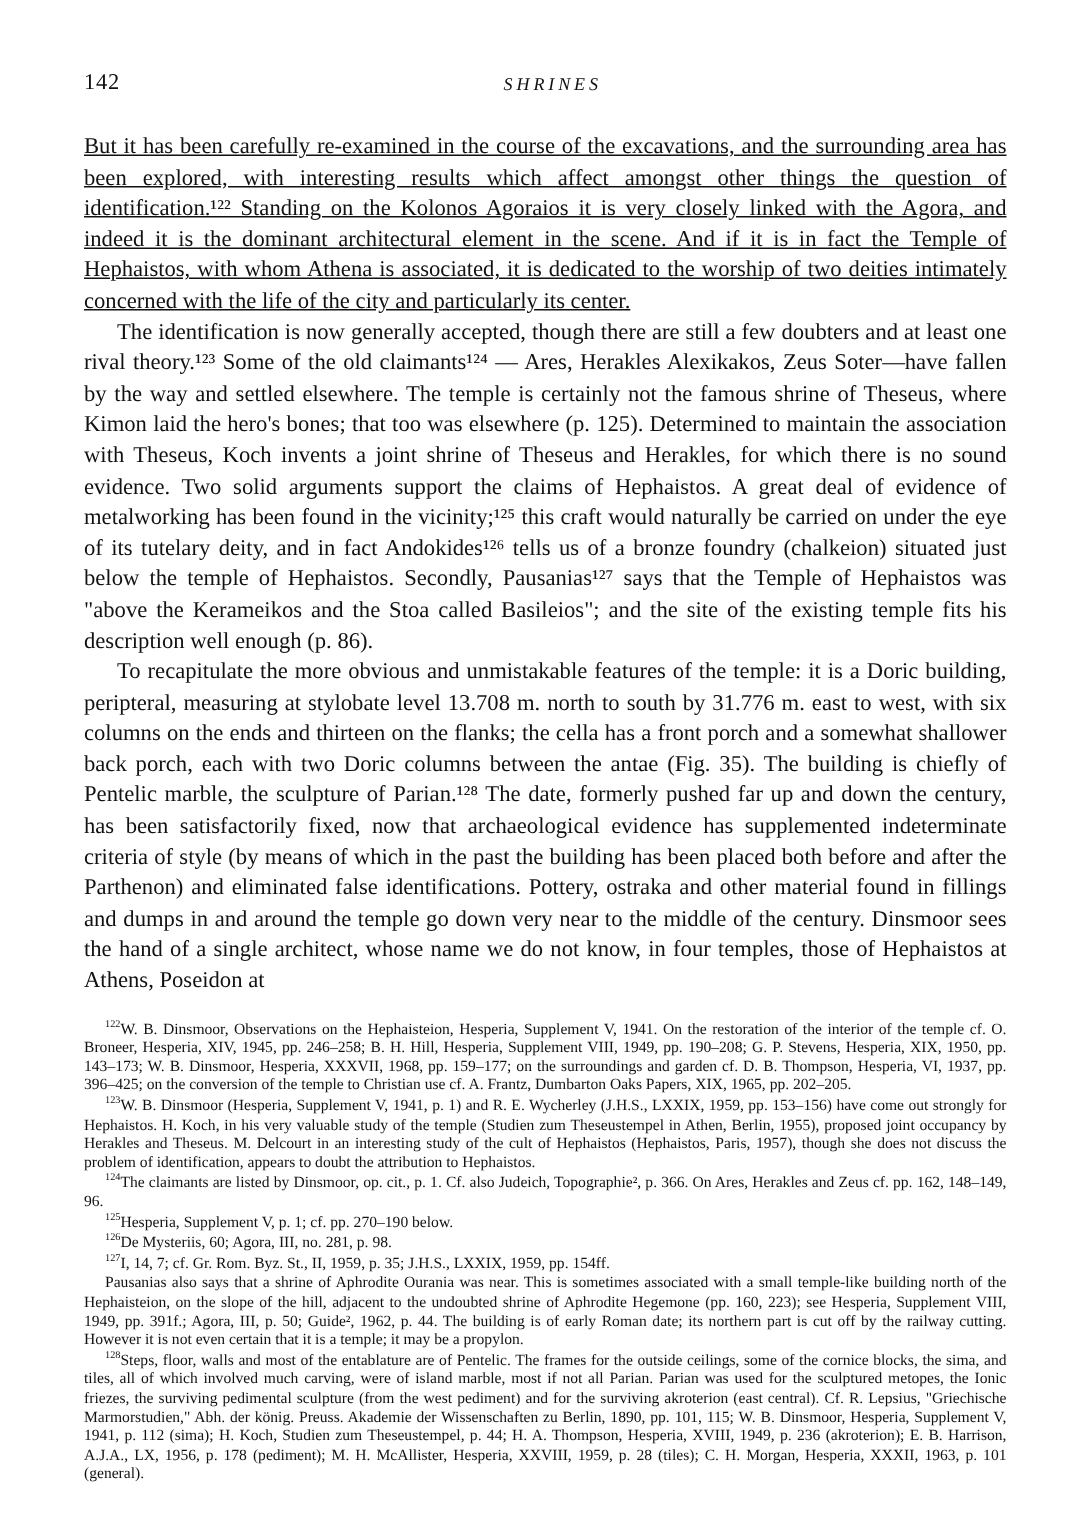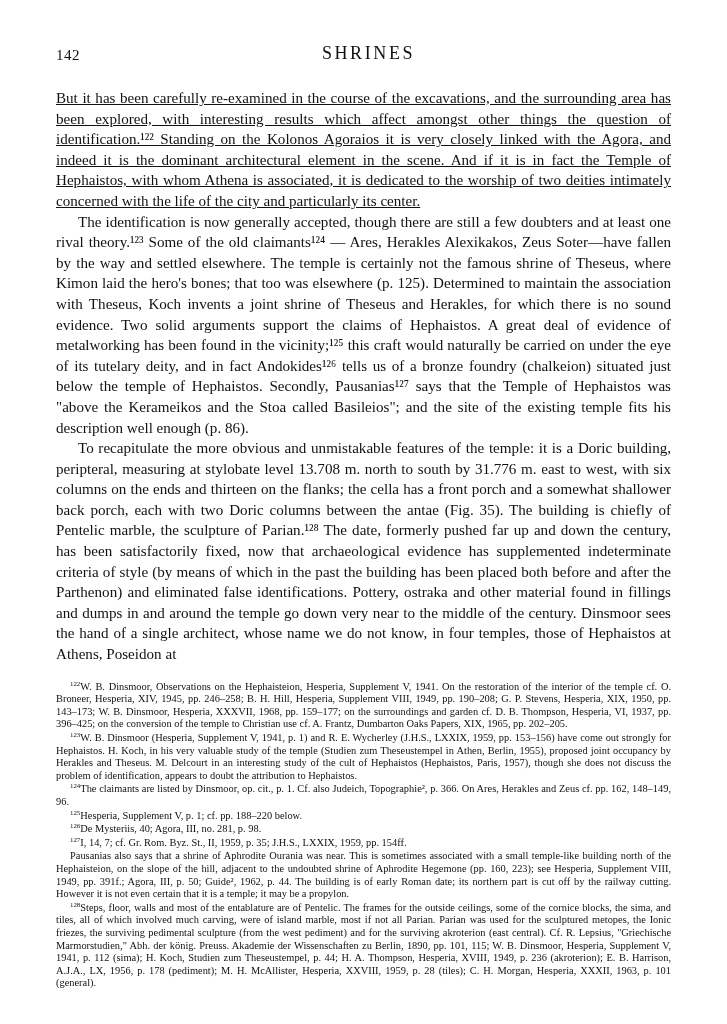--- a/index.html
+++ b/index.html
@@ -30,23 +30,24 @@
   }
   .folio {
     font-size: 15px;
     letter-spacing: 0.5px;
     width: 90px;
     text-align: left;
   }
   .running-head {
     flex: 1;
     text-align: center;
-    font-size: 18px;
+    font-size: 12px;
     letter-spacing: 2.6px;
     padding-right: 80px;
+    font-style: italic;
   }
   .body-text p {
     margin: 0;
     font-size: 15.1px;
     line-height: 20.6px;
     text-align: justify;
     text-indent: 22px;
     hyphens: auto;
   }
   .body-text p.first {
@@ -90,20 +91,20 @@
     <p class="first">But it has been carefully re-examined in the course of the excavations, and the surrounding area has been explored, with interesting results which affect amongst other things the question of identification.¹²² Standing on the Kolonos Agoraios it is very closely linked with the Agora, and indeed it is the dominant architectural element in the scene. And if it is in fact the Temple of Hephaistos, with whom Athena is associated, it is dedicated to the worship of two deities intimately concerned with the life of the city and particularly its center.</p>
     <p>The identification is now generally accepted, though there are still a few doubters and at least one rival theory.¹²³ Some of the old claimants¹²⁴ — Ares, Herakles Alexikakos, Zeus Soter—have fallen by the way and settled elsewhere. The temple is certainly not the famous shrine of Theseus, where Kimon laid the hero's bones; that too was elsewhere (p. 125). Determined to maintain the association with Theseus, Koch invents a joint shrine of Theseus and Herakles, for which there is no sound evidence. Two solid arguments support the claims of Hephaistos. A great deal of evidence of metalworking has been found in the vicinity;¹²⁵ this craft would naturally be carried on under the eye of its tutelary deity, and in fact Andokides¹²⁶ tells us of a bronze foundry (chalkeion) situated just below the temple of Hephaistos. Secondly, Pausanias¹²⁷ says that the Temple of Hephaistos was "above the Kerameikos and the Stoa called Basileios"; and the site of the existing temple fits his description well enough (p. 86).</p>
     <p>To recapitulate the more obvious and unmistakable features of the temple: it is a Doric building, peripteral, measuring at stylobate level 13.708 m. north to south by 31.776 m. east to west, with six columns on the ends and thirteen on the flanks; the cella has a front porch and a somewhat shallower back porch, each with two Doric columns between the antae (Fig. 35). The building is chiefly of Pentelic marble, the sculpture of Parian.¹²⁸ The date, formerly pushed far up and down the century, has been satisfactorily fixed, now that archaeological evidence has supplemented indeterminate criteria of style (by means of which in the past the building has been placed both before and after the Parthenon) and eliminated false identifications. Pottery, ostraka and other material found in fillings and dumps in and around the temple go down very near to the middle of the century. Dinsmoor sees the hand of a single architect, whose name we do not know, in four temples, those of Hephaistos at Athens, Poseidon at</p>
   </div>
 
   <div class="notes">
     <div class="notes-rule"></div>
     <p class="note"><sup>122</sup><span>W. B. Dinsmoor, Observations on the Hephaisteion, Hesperia, Supplement V, 1941. On the restoration of the interior of the temple cf. O. Broneer, Hesperia, XIV, 1945, pp. 246–258; B. H. Hill, Hesperia, Supplement VIII, 1949, pp. 190–208; G. P. Stevens, Hesperia, XIX, 1950, pp. 143–173; W. B. Dinsmoor, Hesperia, XXXVII, 1968, pp. 159–177; on the surroundings and garden cf. D. B. Thompson, Hesperia, VI, 1937, pp. 396–425; on the conversion of the temple to Christian use cf. A. Frantz, Dumbarton Oaks Papers, XIX, 1965, pp. 202–205.</span></p>
     <p class="note"><sup>123</sup><span>W. B. Dinsmoor (Hesperia, Supplement V, 1941, p. 1) and R. E. Wycherley (J.H.S., LXXIX, 1959, pp. 153–156) have come out strongly for Hephaistos. H. Koch, in his very valuable study of the temple (Studien zum Theseustempel in Athen, Berlin, 1955), proposed joint occupancy by Herakles and Theseus. M. Delcourt in an interesting study of the cult of Hephaistos (Hephaistos, Paris, 1957), though she does not discuss the problem of identification, appears to doubt the attribution to Hephaistos.</span></p>
     <p class="note"><sup>124</sup><span>The claimants are listed by Dinsmoor, op. cit., p. 1. Cf. also Judeich, Topographie², p. 366. On Ares, Herakles and Zeus cf. pp. 162, 148–149, 96.</span></p>
-    <p class="note"><sup>125</sup><span>Hesperia, Supplement V, p. 1; cf. pp. 188–220 below.</span></p>
-    <p class="note"><sup>126</sup><span>De Mysteriis, 40; Agora, III, no. 281, p. 98.</span></p>
+    <p class="note"><sup>125</sup><span>Hesperia, Supplement V, p. 1; cf. pp. 270–190 below.</span></p>
+    <p class="note"><sup>126</sup><span>De Mysteriis, 60; Agora, III, no. 281, p. 98.</span></p>
     <p class="note"><sup>127</sup><span>I, 14, 7; cf. Gr. Rom. Byz. St., II, 1959, p. 35; J.H.S., LXXIX, 1959, pp. 154ff.</span></p>
     <p class="note"><span>Pausanias also says that a shrine of Aphrodite Ourania was near. This is sometimes associated with a small temple-like building north of the Hephaisteion, on the slope of the hill, adjacent to the undoubted shrine of Aphrodite Hegemone (pp. 160, 223); see Hesperia, Supplement VIII, 1949, pp. 391f.; Agora, III, p. 50; Guide², 1962, p. 44. The building is of early Roman date; its northern part is cut off by the railway cutting. However it is not even certain that it is a temple; it may be a propylon.</span></p>
     <p class="note"><sup>128</sup><span>Steps, floor, walls and most of the entablature are of Pentelic. The frames for the outside ceilings, some of the cornice blocks, the sima, and tiles, all of which involved much carving, were of island marble, most if not all Parian. Parian was used for the sculptured metopes, the Ionic friezes, the surviving pedimental sculpture (from the west pediment) and for the surviving akroterion (east central). Cf. R. Lepsius, "Griechische Marmorstudien," Abh. der könig. Preuss. Akademie der Wissenschaften zu Berlin, 1890, pp. 101, 115; W. B. Dinsmoor, Hesperia, Supplement V, 1941, p. 112 (sima); H. Koch, Studien zum Theseustempel, p. 44; H. A. Thompson, Hesperia, XVIII, 1949, p. 236 (akroterion); E. B. Harrison, A.J.A., LX, 1956, p. 178 (pediment); M. H. McAllister, Hesperia, XXVIII, 1959, p. 28 (tiles); C. H. Morgan, Hesperia, XXXII, 1963, p. 101 (general).</span></p>
   </div>
 
 </div>
 
 </body></html>

